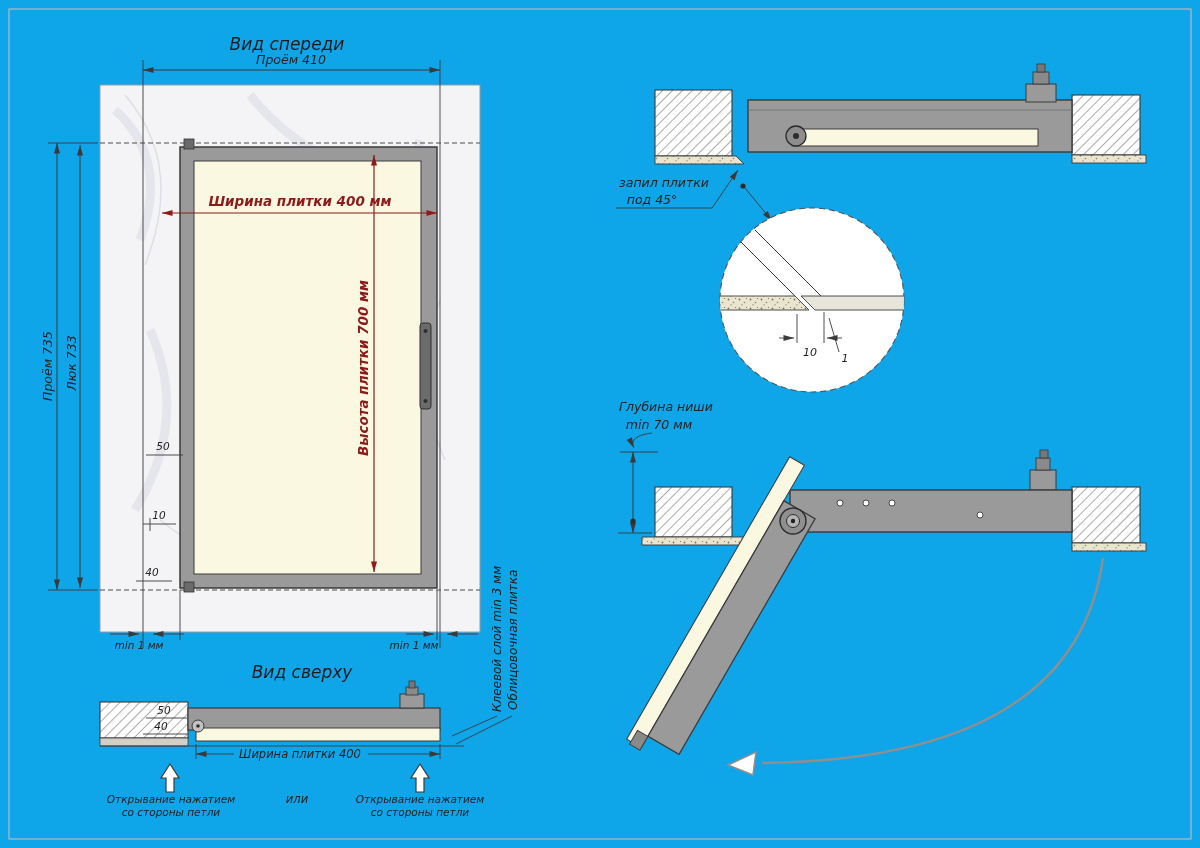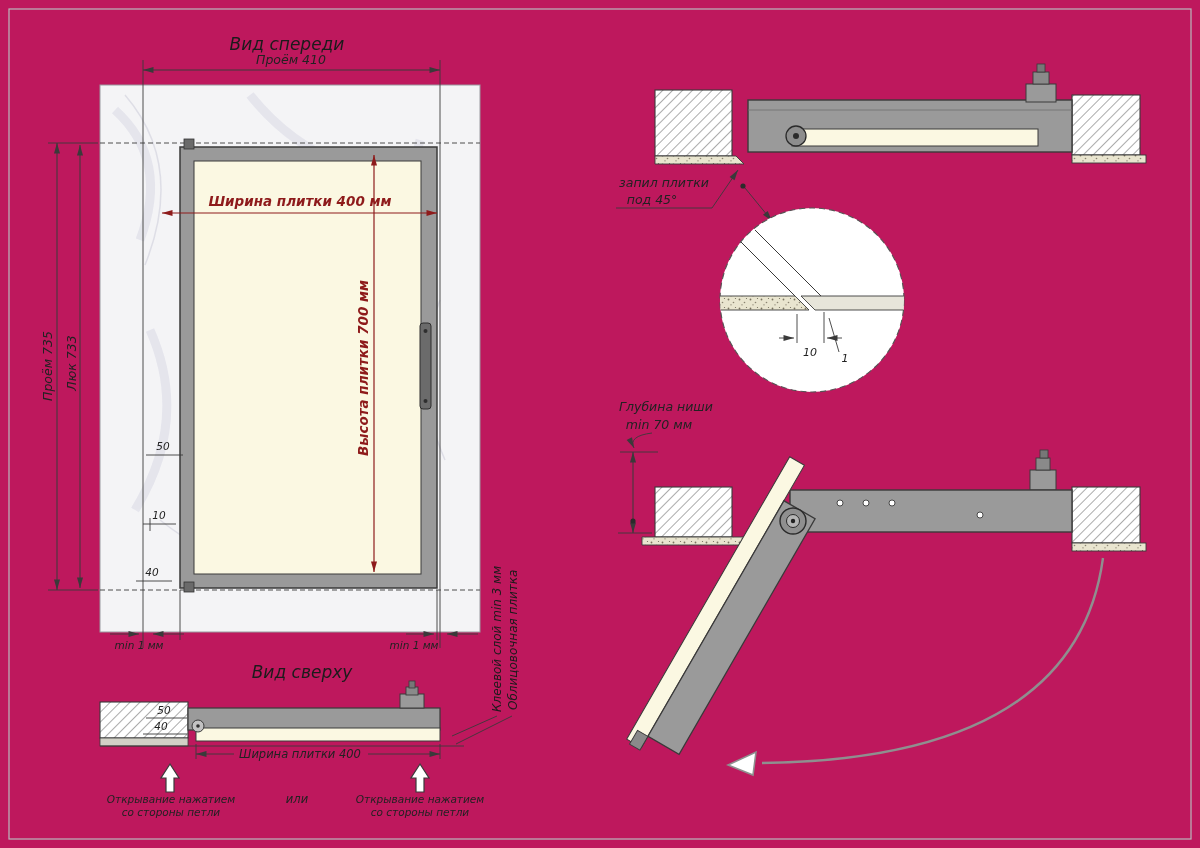--- a/index.html
+++ b/index.html
@@ -1,16 +1,16 @@
 <!DOCTYPE html>
 <html><head>
 <meta charset="utf-8">
 <style>
   html,body{margin:0;padding:0;background:#ffffff;}
-  .page{position:relative;width:1200px;height:848px;background:#be185d;overflow:hidden;}
+  .page{position:relative;width:1200px;height:848px;background:#0ea5e9;overflow:hidden;}
   svg{display:block;}
   text{font-family:"DejaVu Sans","Liberation Sans",sans-serif;font-style:italic;fill:#1b1b1b;}
   .title{font-size:17px;}
   .dim{font-size:12.5px;fill:#222;}
   .sm{font-size:10.5px;fill:#222;}
   .lbl{font-size:10.5px;fill:#222;}
   .lbl2{font-size:12.5px;fill:#222;}
   .red{font-size:13.5px;font-weight:bold;fill:#8e1b1b;}
   .ln{stroke:#3a3a3a;stroke-width:1;fill:none;}
   .thin{stroke:#3a3a3a;stroke-width:0.9;fill:none;}

